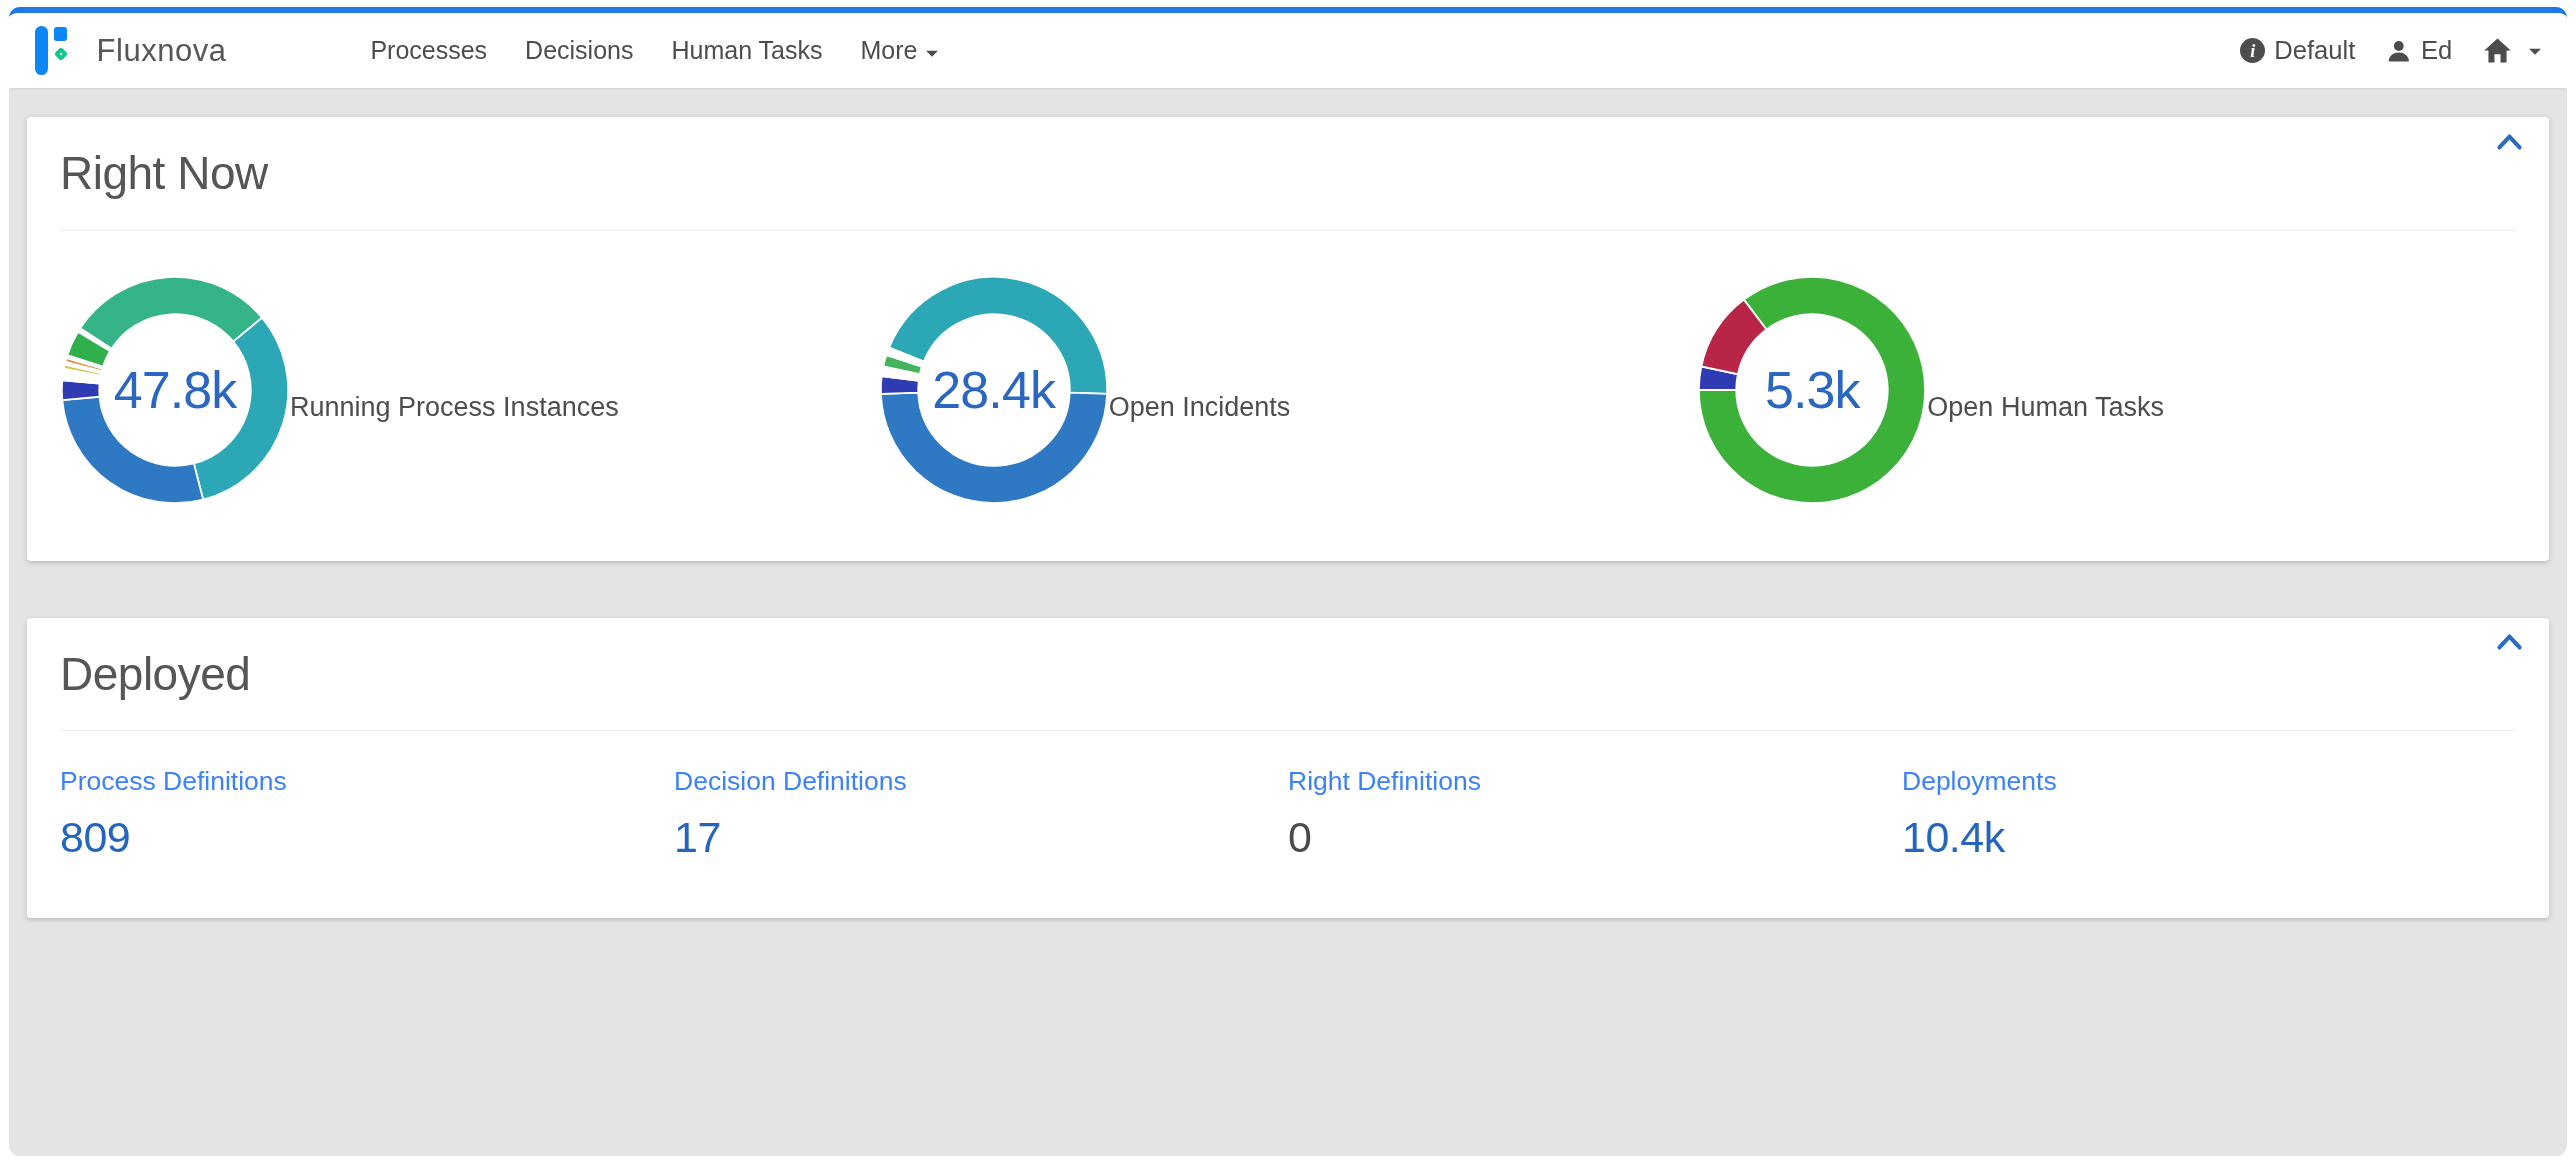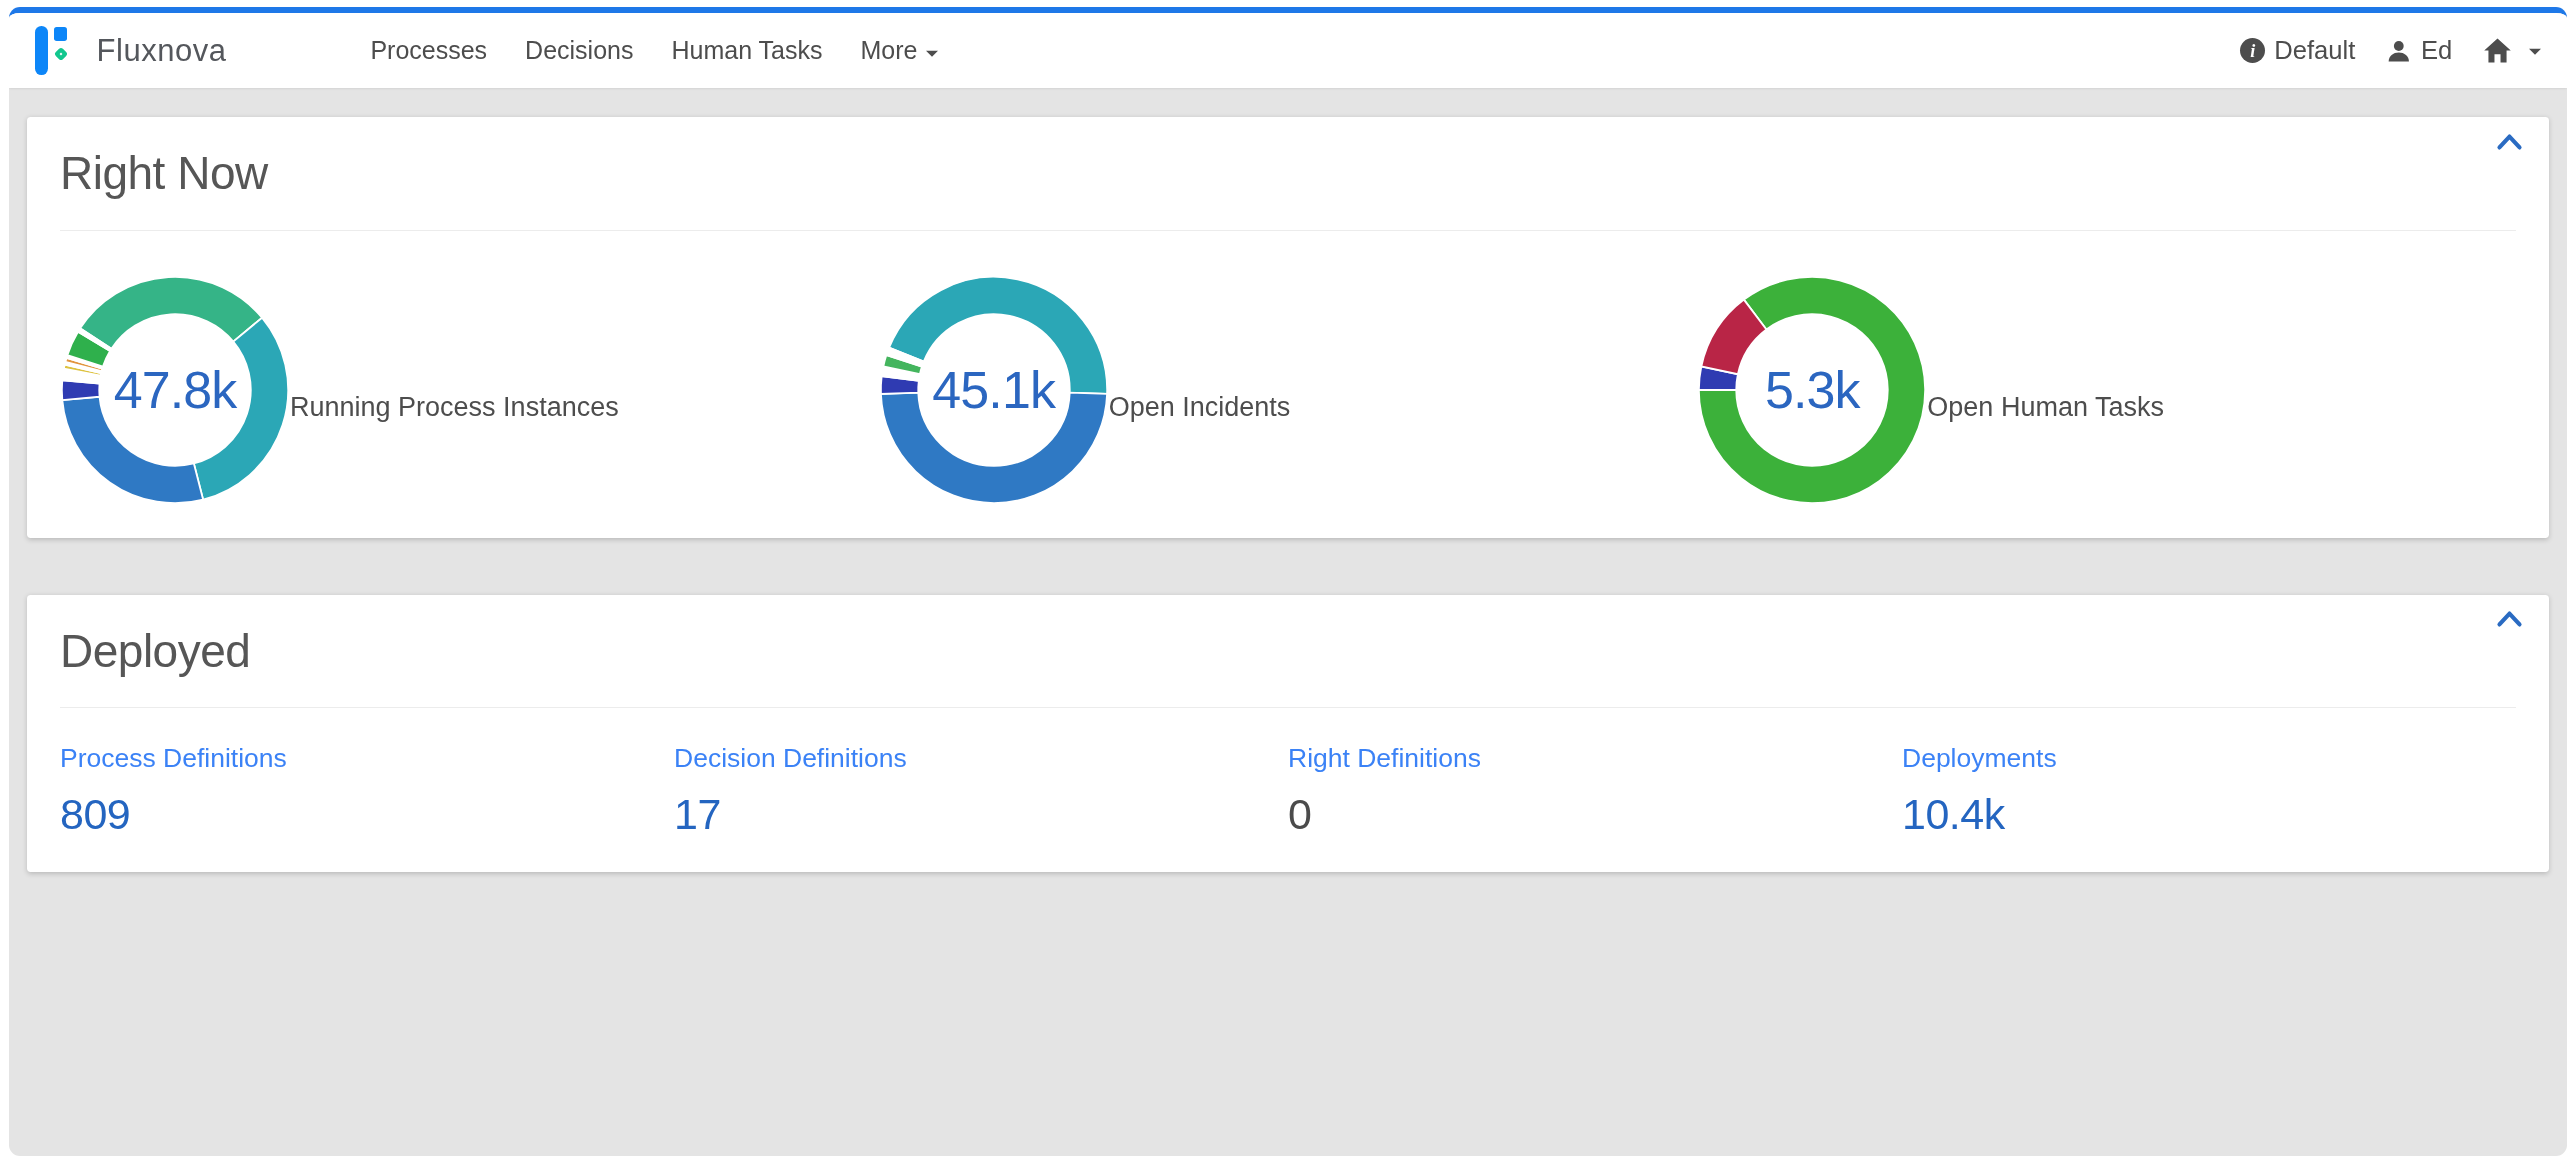--- a/index.html
+++ b/index.html
@@ -32,21 +32,21 @@
   .nav-right{ margin-left:auto; display:flex; align-items:center; gap:31px; }
   .nav-chip{ display:flex; align-items:center; gap:9px; font-size:25.6px; color:#4d4d4d; cursor:pointer; }
   .info-icon{ width:25px; height:25px; border-radius:50%; background:#4d4d4d; color:#fff;
     display:flex; align-items:center; justify-content:center;
     font-family:"Liberation Serif",serif; font-weight:bold; font-style:italic;
     font-size:18px; line-height:1; }
 
   
   .content{ padding:29px 18px 0; }
   .panel{ background:#ffffff; border-radius:3.7px; box-shadow:0 1.8px 5.5px rgba(0,0,0,.18);
-    padding:27px 33px 33px; position:relative; }
+    padding:27px 33px 56px; position:relative; }
   .panel + .panel{ margin-top:57px; }
   .panel-title{ font-size:46px; color:#565656; font-weight:400; letter-spacing:-0.5px; line-height:1.3; }
   .collapse-btn{ position:absolute; top:12.8px; right:24px; width:31px; height:24px;
     background:none; border:none; cursor:pointer; padding:0; }
   .panel-divider{ border-bottom:1.8px solid #ececec; margin-top:25.6px; }
 
   .charts-row{ display:grid; grid-template-columns:repeat(3,1fr); margin-top:44px; }
   .chart-figure{ display:flex; flex-direction:row; align-items:center; cursor:pointer; }
   .donut-wrap{ position:relative; width:230px; height:230px; }
   .donut-wrap svg{ position:absolute; inset:0; }
@@ -137,21 +137,21 @@
         <figure class="chart-figure">
           <div class="donut-wrap">
               <svg viewBox="0 0 252 252" width="230" height="230">
                 <path d="M11.03 79.55 A124 124 0 0 1 249.92 130.33 L208.95 128.90 A83 83 0 0 0 49.04 94.91 Z" fill="#2ba7b6" stroke="#ffffff" stroke-width="2"></path>
                 <path d="M249.92 130.33 A124 124 0 0 1 2.08 130.33 L43.05 128.90 A83 83 0 0 0 208.95 128.90 Z" fill="#2f79c4" stroke="#ffffff" stroke-width="2"></path>
                 <path d="M2.08 130.33 A124 124 0 0 1 2.92 110.89 L43.62 115.88 A83 83 0 0 0 43.05 128.90 Z" fill="#2f3bb2" stroke="#ffffff" stroke-width="2"></path>
                 <path d="M2.92 110.89 A124 124 0 0 1 4.71 100.22 L44.81 108.74 A83 83 0 0 0 43.62 115.88 Z" fill="#ffffff" stroke="#ffffff" stroke-width="2"></path>
                 <path d="M4.71 100.22 A124 124 0 0 1 8.07 87.68 L47.06 100.35 A83 83 0 0 0 44.81 108.74 Z" fill="#44b55e" stroke="#ffffff" stroke-width="2"></path>
                 <path d="M8.07 87.68 A124 124 0 0 1 11.03 79.55 L49.04 94.91 A83 83 0 0 0 47.06 100.35 Z" fill="#ffffff" stroke="#ffffff" stroke-width="2"></path>
               </svg>
-            <div class="donut-center">45.1k</div>
+            <div class="donut-center">28.4k</div>
           </div>
           <figcaption class="chart-label">Open Incidents</figcaption>
         </figure>
         <figure class="chart-figure">
           <div class="donut-wrap">
               <svg viewBox="0 0 252 252" width="230" height="230">
                 <path d="M51.37 26.97 A124 124 0 1 1 2.00 126.00 L43.00 126.00 A83 83 0 1 0 76.05 59.71 Z" fill="#3cb13a" stroke="#ffffff" stroke-width="2"></path>
                 <path d="M2.00 126.00 A124 124 0 0 1 4.71 100.22 L44.81 108.74 A83 83 0 0 0 43.00 126.00 Z" fill="#2f3bb2" stroke="#ffffff" stroke-width="2"></path>
                 <path d="M4.71 100.22 A124 124 0 0 1 51.37 26.97 L76.05 59.71 A83 83 0 0 0 44.81 108.74 Z" fill="#b92546" stroke="#ffffff" stroke-width="2"></path>
               </svg>

